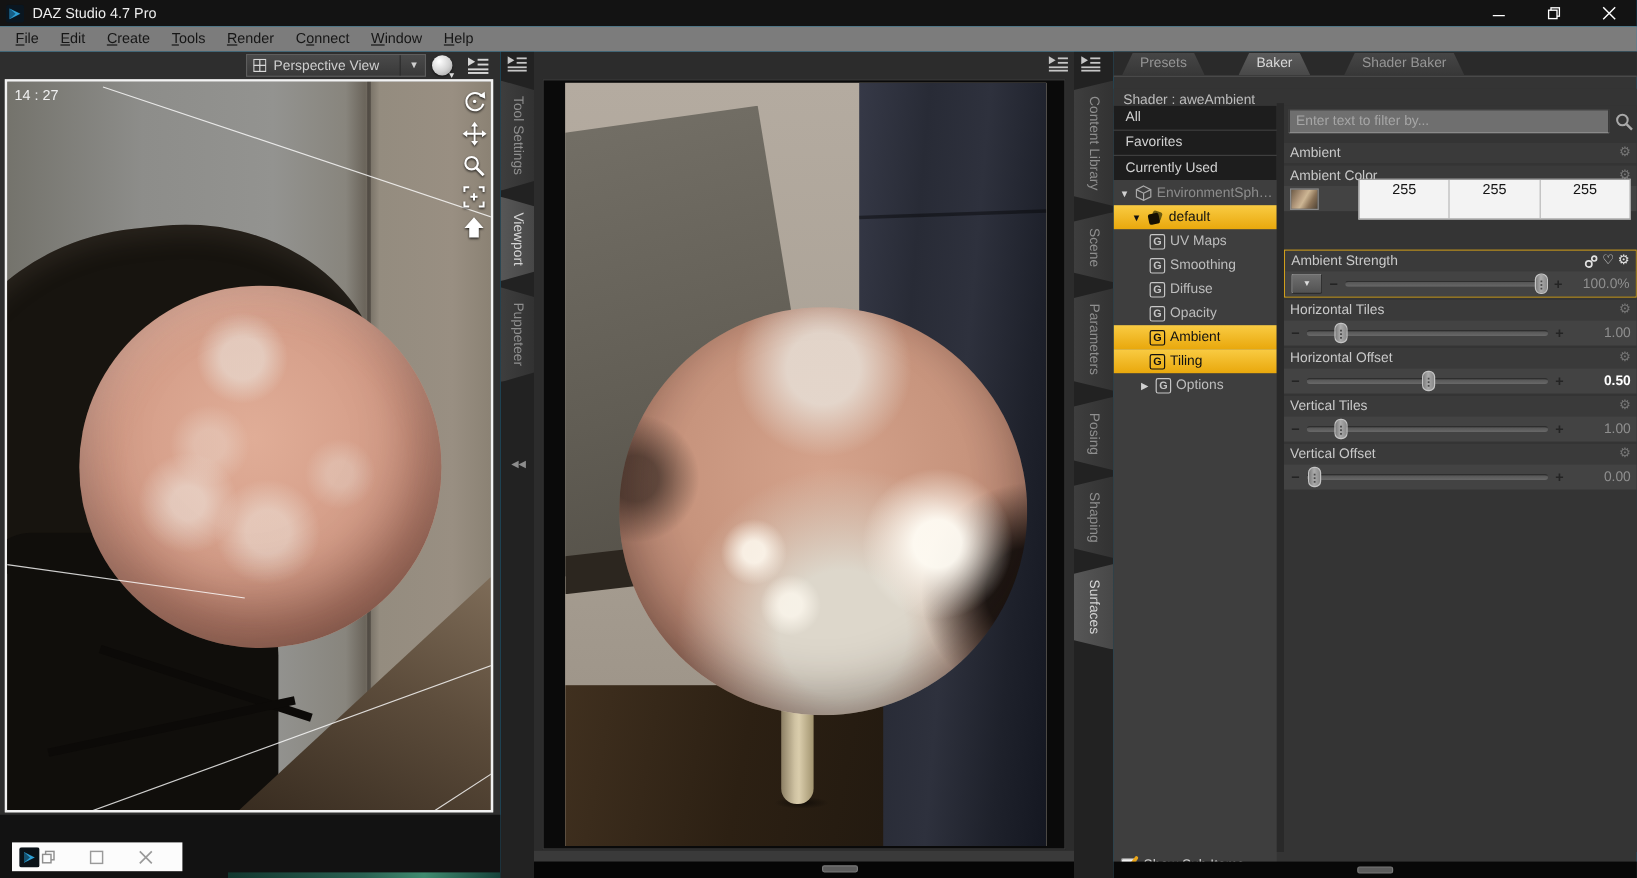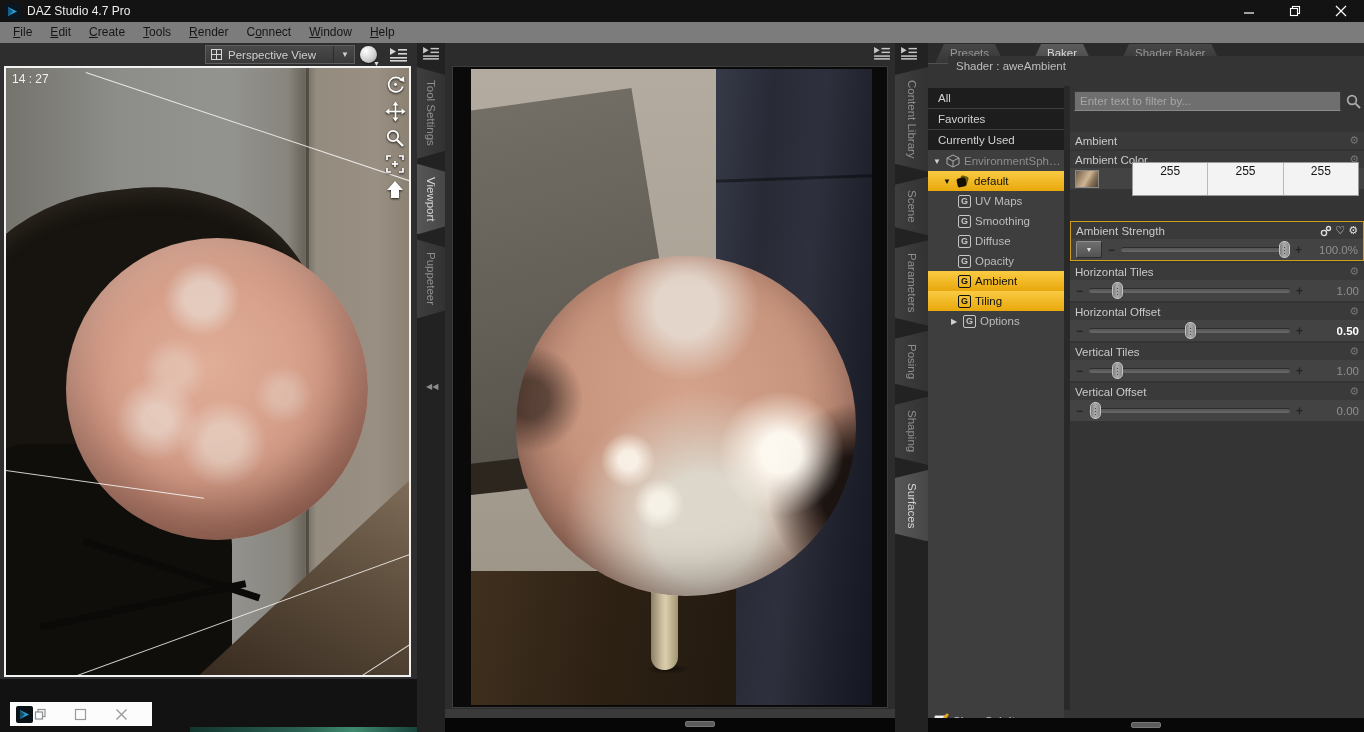--- a/index.html
+++ b/index.html
@@ -86,39 +86,39 @@
  radial-gradient(circle at 50% 15%,rgba(233,228,220,.8) 0 9%,rgba(233,228,220,0) 22%),
  radial-gradient(circle at 101% 70%,rgba(12,10,9,.9) 0 9%,rgba(12,10,9,0) 22%),
  radial-gradient(circle at 4% 42%,rgba(18,14,11,.55) 0 5%,rgba(18,14,11,0) 14%),
  radial-gradient(circle at 55% 80%,#ddd7cb 0 16%,rgba(221,215,203,0) 42%),
  radial-gradient(circle at 50% 40%,#d4a28b 0%,#c7947d 45%,#b07f6d 70%,#87604f 88%,#573f35 100%);
  box-shadow:inset 0 -18px 40px rgba(30,15,10,.35);}
 .c-bottom-gray{position:absolute;left:0;top:666px;width:100%;height:9px;background:#3a3a3a;}
 .c-bottom-black{position:absolute;left:0;top:675px;width:100%;height:14px;background:#060606;}
 .grip{position:absolute;width:30px;height:6px;background:#5c5c5c;border-radius:2px;border:1px solid #777;}
 
-.shader-row{position:absolute;left:0;top:13px;right:0;height:20px;line-height:20px;font-size:11.5px;color:#bdbdbd;padding-left:8px;background:#343434;margin-left:20px;}
+.shader-row{position:absolute;left:0;top:31px;right:0;height:20px;line-height:20px;font-size:11.5px;color:#bdbdbd;padding-left:8px;background:#343434;}
 .panel-body{position:absolute;left:0;top:43px;right:0;bottom:0;}
 .surf-col{position:absolute;left:0;top:2px;width:136px;bottom:22px;background:#3e3e3e;overflow:hidden;font-size:11.5px;}
 .col-split{position:absolute;left:136px;top:0;width:6px;bottom:22px;background:#292929;}
 .list-row{height:20px;margin-bottom:1px;background:#1d1d1d;color:#d2d2d2;display:flex;align-items:center;padding-left:10px;cursor:default;}
 .tree-row{height:20px;display:flex;align-items:center;color:#bdbdbd;gap:4px;cursor:default;white-space:nowrap;overflow:hidden;}
 .tree-row .lbl{overflow:hidden;text-overflow:ellipsis;}
 .tree-row.dim .lbl{color:#8d8d8d;}
 .tree-row.selected{background:linear-gradient(#f9cb43,#e9a80c);color:#111;}
 .tree-row.selected .lbl{color:#111;}
 .tw{width:10px;font-size:8px;color:#d0d0d0;text-align:center;flex:none;}
 .selected .tw{color:#111;}
 .gbox{width:13px;height:13px;border:1px solid #c6c6c6;border-radius:2px;font-size:9px;font-weight:bold;color:#c6c6c6;display:flex;align-items:center;justify-content:center;flex:none;}
 .selected .gbox{border-color:#111;color:#111;}
 .ssi{position:absolute;left:0;bottom:0;width:136px;height:22px;display:flex;align-items:center;gap:6px;padding-left:6px;background:#3e3e3e;}
 .ssi .box{width:13px;height:13px;background:#f2f2f2;border:1px solid #8e8e8e;border-radius:2px;position:relative;}
 .ssi .lbl{color:#cfcfcf;font-size:11.5px;}
 .props-col{position:absolute;left:142px;right:0;top:2px;bottom:22px;background:#343434;overflow:hidden;}
-.filter-row{height:26px;display:flex;align-items:center;padding:0 2px 0 4px;gap:4px;margin-bottom:18px;}
+.filter-row{height:26px;display:flex;align-items:center;padding:0 2px 0 4px;gap:4px;margin-bottom:5px;}
 .filter-input{flex:1;height:20px;background:#6f6f6f;border:1px solid #3a3a3a;border-bottom-color:#8a8a8a;color:#ddd;font-size:11.5px;padding:0 5px;font-family:inherit;outline:none;}
 .filter-input::placeholder{color:#a6a6a6;}
 .prop-group{margin-bottom:2px;}
 .prop-group.selected{border:1px solid #cf9e1c;margin-top:32px;}
 .prop-header{height:17px;background:#3a3a3a;display:flex;align-items:center;padding:0 5px;font-size:11.5px;color:#c9c9c9;}
 .hdr-icons{margin-left:auto;display:flex;align-items:center;gap:3px;}
 .gear{font-size:11px;color:#757575;line-height:1;}
 .prop-group.selected .gear{color:#e0e0e0;}
 .heart{font-size:11px;color:#e0e0e0;line-height:1;}
 .prop-row{height:21px;background:#434343;display:flex;align-items:center;padding:0 5px;gap:5px;}

